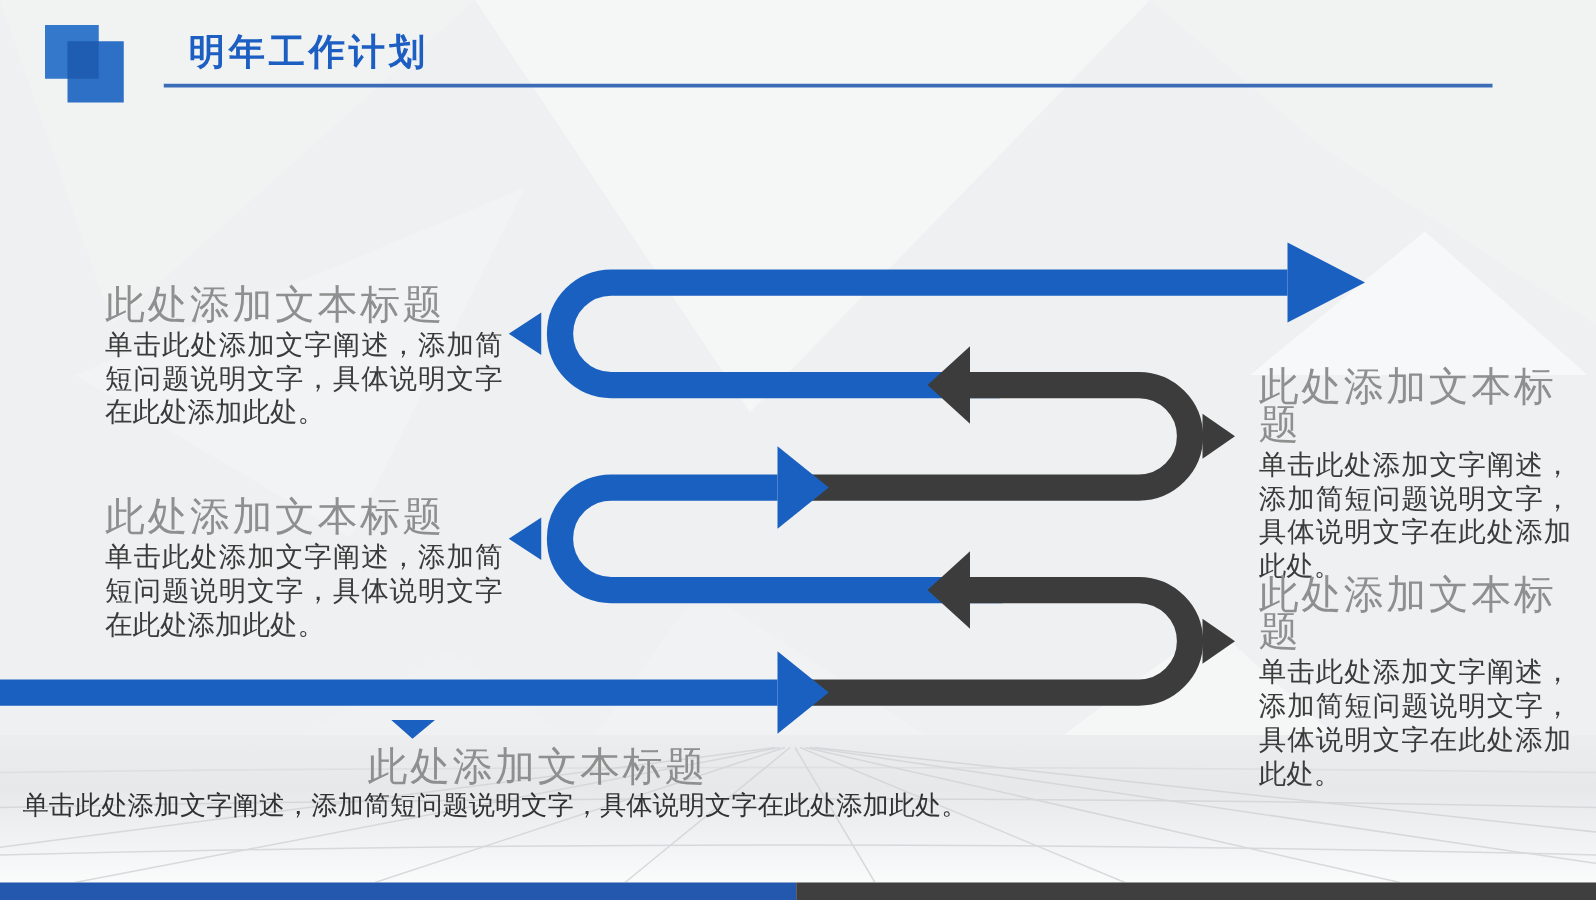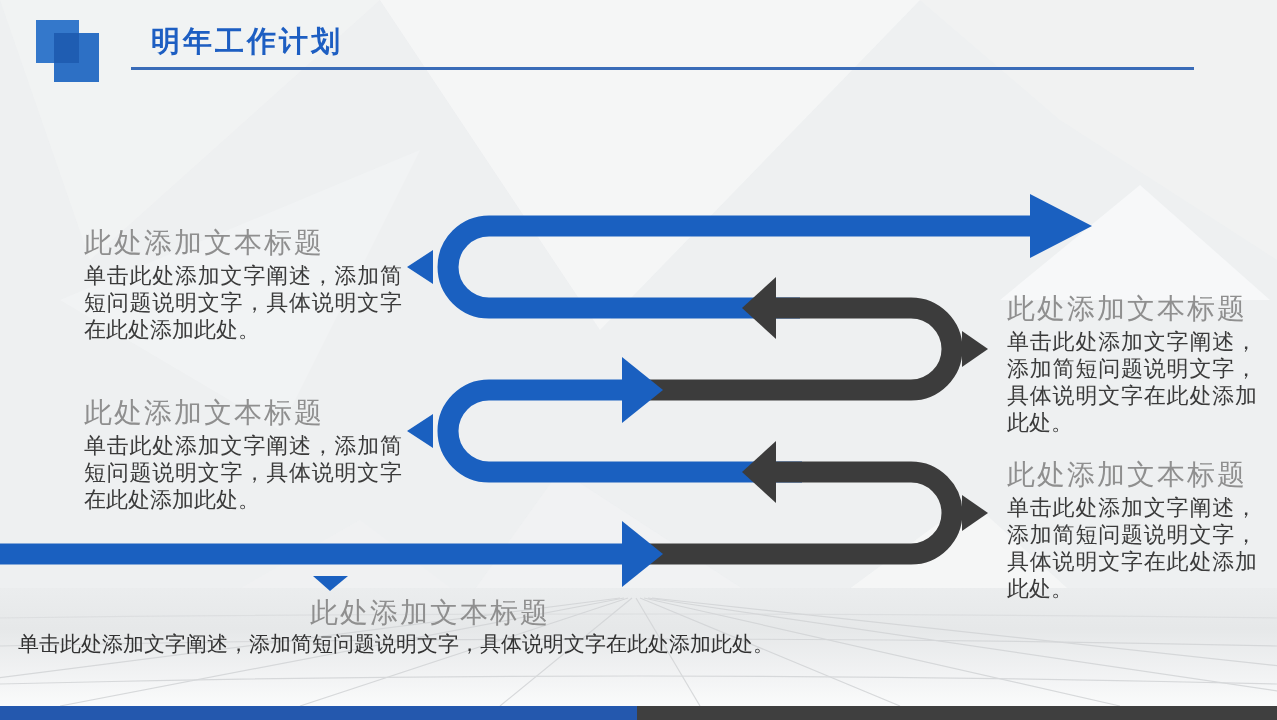--- a/index.html
+++ b/index.html
@@ -30,21 +30,21 @@
   .title-underline{position:absolute;left:120px;top:67px;width:1063px;height:3px;background:#3a6cb8;}
   
   .diagram{position:absolute;left:0;top:0;z-index:2;}
   .arrow-blue{stroke:#1a60c0;fill:none;stroke-width:21;}
   .arrow-dark{stroke:#3c3c3c;fill:none;stroke-width:21;}
   .head-blue{fill:#1a60c0;}
   .head-dark{fill:#3c3c3c;}
   
   .tblock{position:absolute;z-index:6;}
   .tblock h3{
-    margin:0 0 4px 0;font-size:28px;font-weight:normal;
+    margin:0 0 4px 0;font-size:32px;font-weight:normal;
     color:#8f8f8f;letter-spacing:2px;line-height:30px;
   }
   .tblock p{margin:0;font-size:22px;color:#3b3b3b;line-height:27px;text-align:justify;font-family:Liberation Serif, serif;}
   .blk-left1{left:84px;top:228px;width:318px;}
   .blk-left2{left:84px;top:398px;width:318px;}
   .blk-right1{left:1007px;top:294px;width:250px;}
   .blk-right2{left:1007px;top:460px;width:250px;}
   .blk-bottom-title{left:240px;top:598px;width:380px;text-align:center;}
   .blk-bottom-title h3{letter-spacing:2px;}
   .blk-bottom-body{left:18px;top:631px;width:980px;}

